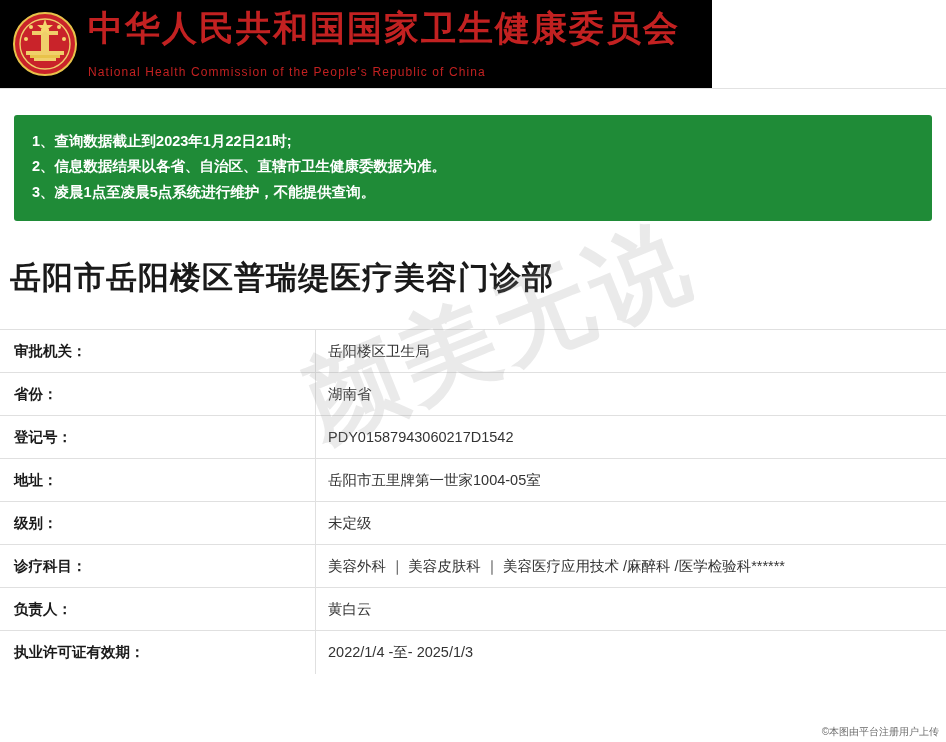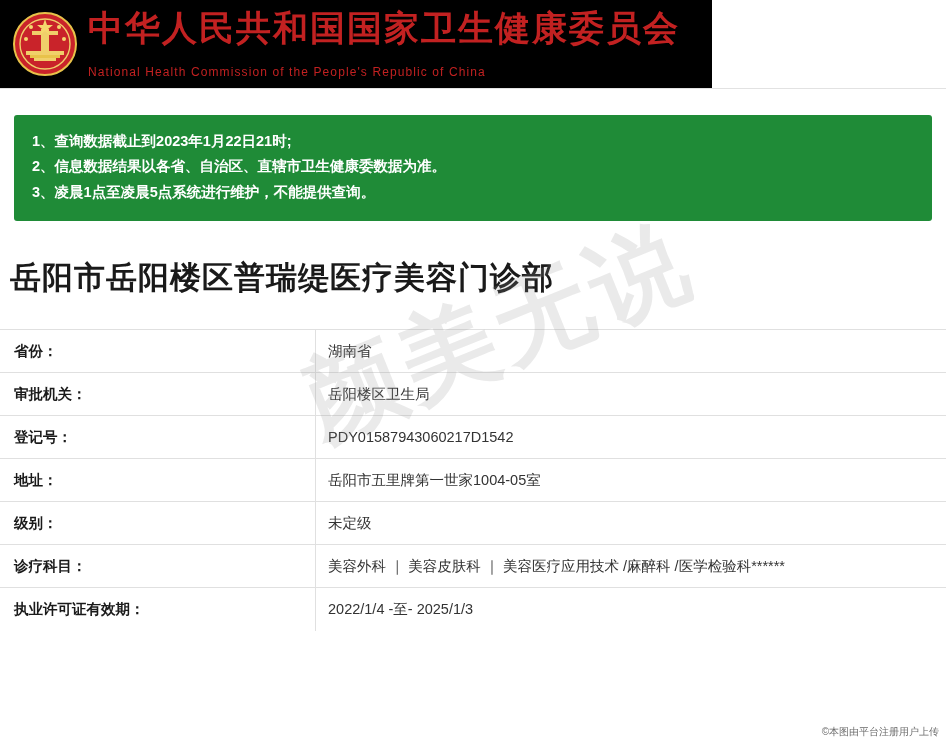--- a/index.html
+++ b/index.html
@@ -188,44 +188,48 @@
     <div>2、信息数据结果以各省、自治区、直辖市卫生健康委数据为准。</div>
     <div>3、凌晨1点至凌晨5点系统进行维护，不能提供查询。</div>
   </div>
 </div>
 
 <div class="inst-title">岳阳市岳阳楼区普瑞缇医疗美容门诊部</div>
 
 <table class="info">
   <tbody>
     <tr>
+      <td class="label">审批机关：</td>
+      <td class="value">岳阳楼区卫生局</td>
+    </tr>
+    <tr>
       <td class="label">省份：</td>
       <td class="value">湖南省</td>
     </tr>
     <tr>
-      <td class="label">审批机关：</td>
-      <td class="value">岳阳楼区卫生局</td>
-    </tr>
-    <tr>
       <td class="label">登记号：</td>
       <td class="value">PDY01587943060217D1542</td>
     </tr>
     <tr>
       <td class="label">地址：</td>
       <td class="value">岳阳市五里牌第一世家1004-05室</td>
     </tr>
     <tr>
       <td class="label">级别：</td>
       <td class="value">未定级</td>
     </tr>
     <tr>
       <td class="label">诊疗科目：</td>
       <td class="value">美容外科 ｜ 美容皮肤科 ｜ 美容医疗应用技术 /麻醉科 /医学检验科******</td>
     </tr>
     <tr>
+      <td class="label">负责人：</td>
+      <td class="value">黄白云</td>
+    </tr>
+    <tr>
       <td class="label">执业许可证有效期：</td>
       <td class="value">2022/1/4 -至- 2025/1/3</td>
     </tr>
   </tbody>
 </table>
 
 <div class="watermark">颜美无说</div>
 <div class="corner-note">©本图由平台注册用户上传</div>
 
 </body></html>

